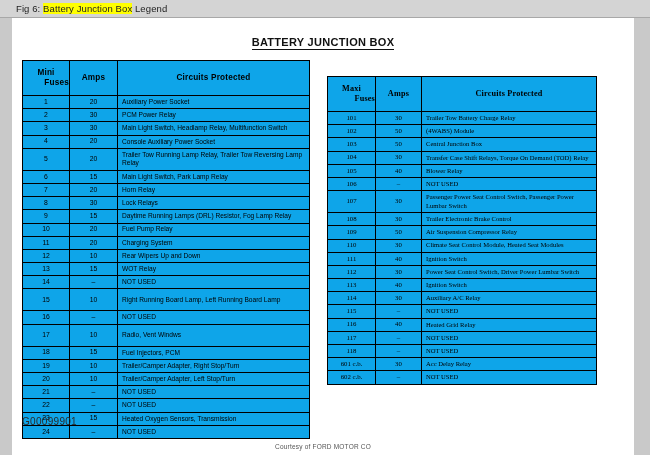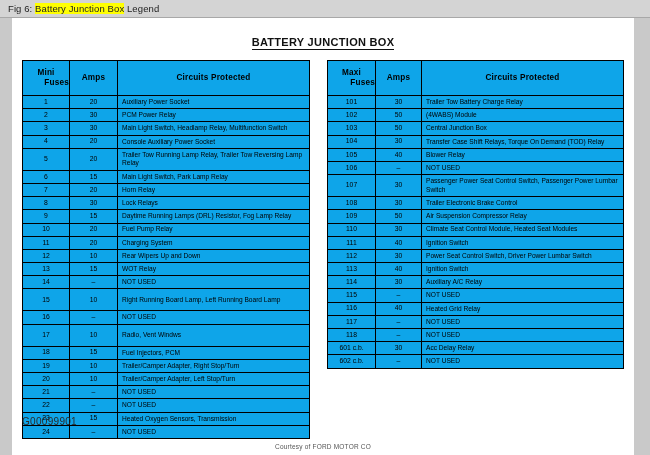--- a/index.html
+++ b/index.html
@@ -19,21 +19,21 @@
   #viewer-bar {
     position: absolute;
     left: 0; top: 0;
     width: 650px;
     height: 18px;
     background: #d4d4d4;
     border-bottom: 1px solid #a8a8a8;
     box-sizing: border-box;
     display: flex;
     align-items: center;
-    padding-left: 8px;
+    padding-left: 16px;
   }
   #caption-text {
     font-size: 9.5px;
     color: #222;
     white-space: nowrap;
     letter-spacing: 0.1px;
   }
   .hl {
     background: #ffff00;
   }
@@ -66,21 +66,21 @@
   }
 
   
   .fuse-table {
     position: absolute;
     border-collapse: collapse;
     table-layout: fixed;
     background: #0ea5e9;
   }
   #left-table  { left: 10px;  top: 42px; width: 288px; }
-  #right-table { left: 315px; top: 42px; width: 297px; }
+  #right-table { left: 315px; top: 58px; width: 270px; font-family: Liberation Serif, serif; }
 
   .fuse-table th,
   .fuse-table td {
     border: 1px solid #000;
     padding: 0;
     color: #000;
     font-size: 6.6px;
     vertical-align: middle;
     line-height: 1.25;
   }

